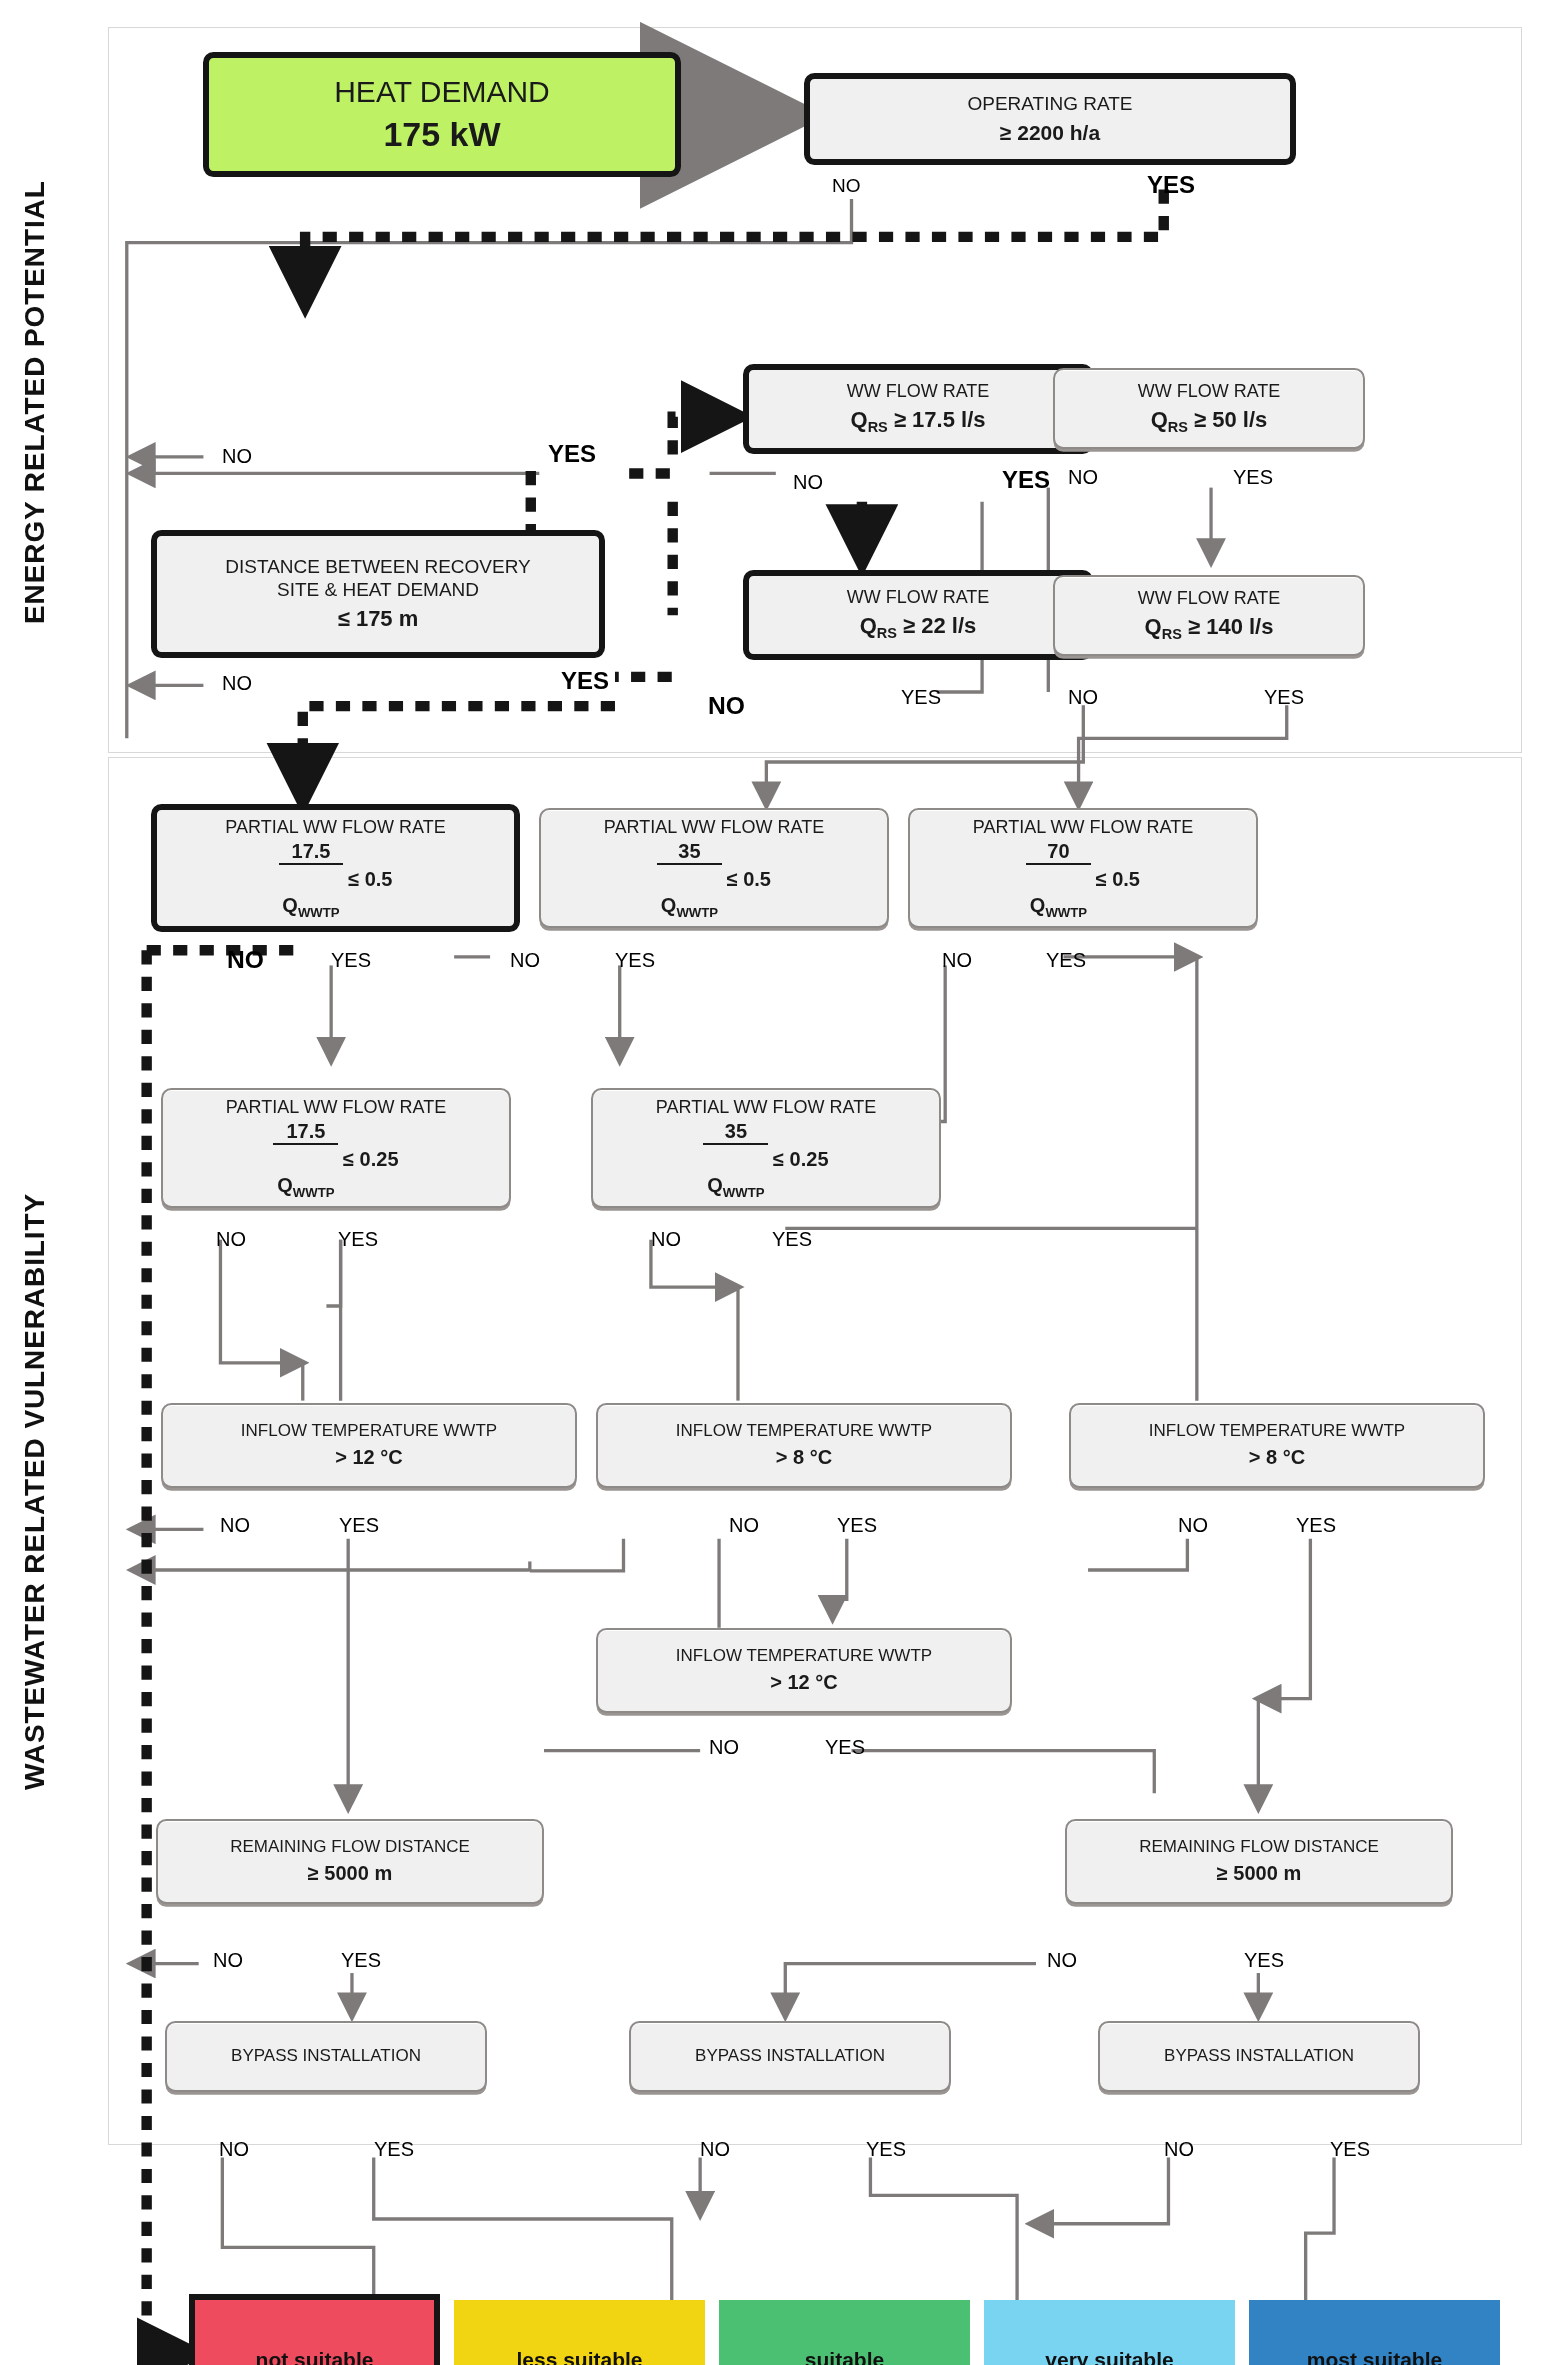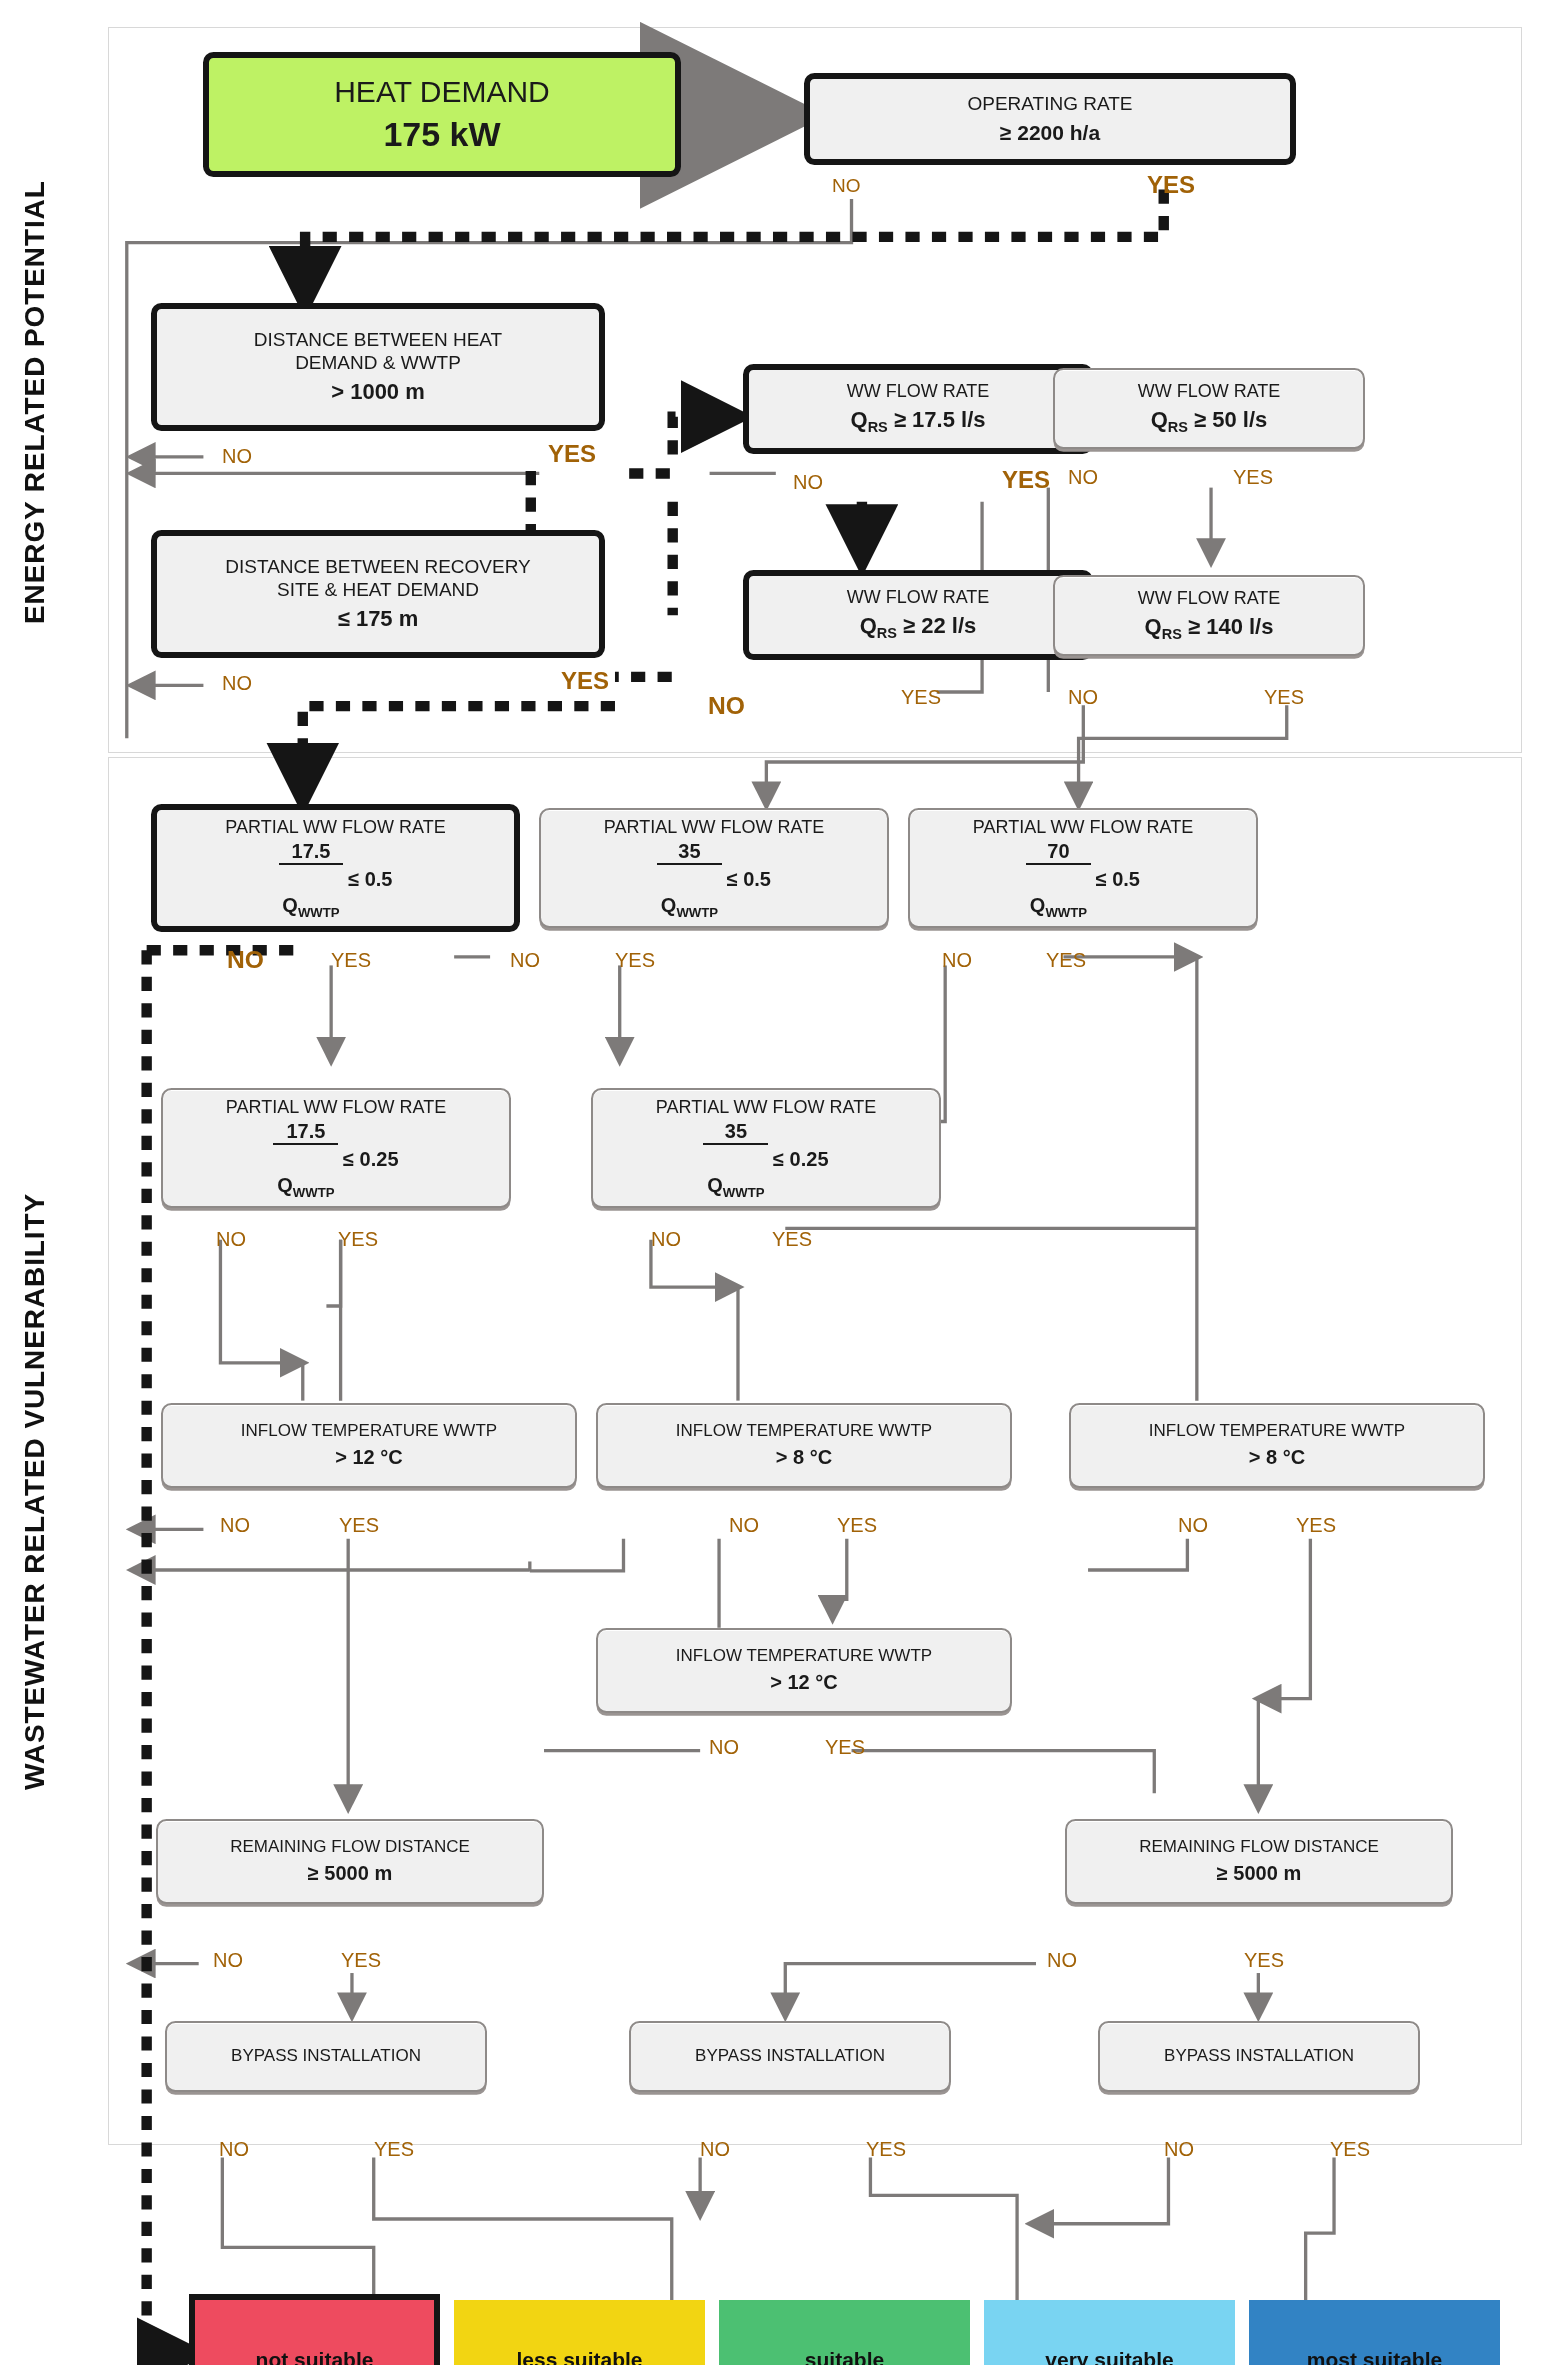--- a/index.html
+++ b/index.html
@@ -36,21 +36,21 @@
 
   
   .result{position:absolute;box-sizing:border-box;display:flex;align-items:center;
           justify-content:center;font-weight:bold;color:#111;text-align:center;}
   .result.outlined{border:6.6px solid #151515;}
 
   
   svg.wires{position:absolute;left:0;top:0;width:1563px;height:2472px;pointer-events:none;}
 
   
-  .lbl{position:absolute;color:#a16207;white-space:nowrap;}
+  .lbl{position:absolute;color:#000000;white-space:nowrap;}
   .lbl.small{font-weight:normal;}
   .lbl.strong{font-weight:bold;}
 </style>
 </head>
 <body>
 
 <div id="stage">
 
   <div class="section-frame" style="left:108px;top:27.4px;width:1412px;height:724px;"></div>
   <div class="section-frame" style="left:108px;top:757px;width:1412px;height:1386px;"></div>
@@ -181,25 +181,20 @@
   <div class="node bold white" style="left:203px;top:52px;width:478px;height:125px;font-size:30px;">
     <div class="big1">HEAT DEMAND</div>
     <div class="big2" style="font-size:34px;margin-top:4.7px;">175 kW</div>
   </div>
 
   <div class="node bold" style="left:804px;top:73px;width:492px;height:92px;font-size:19px;">
     <div class="n-line1">OPERATING RATE</div>
     <div class="n-line2" style="font-size:21px;margin-top:5.7px;">≥ 2200 h/a</div>
   </div>
 
-  <div class="node bold" style="left:151px;top:303px;width:454px;height:128px;font-size:19px;">
-    <div class="n-line1">DISTANCE BETWEEN HEAT</div>
-    <div class="n-line1">DEMAND &amp; WWTP</div>
-    <div class="n-line2" style="font-size:22px;margin-top:4.7px;">&gt; 1000 m</div>
-  </div>
 
   <div class="node bold" style="left:151px;top:530px;width:454px;height:128px;font-size:19px;">
     <div class="n-line1">DISTANCE BETWEEN RECOVERY</div>
     <div class="n-line1">SITE &amp; HEAT DEMAND</div>
     <div class="n-line2" style="font-size:22px;margin-top:4.7px;">≤ 175 m</div>
   </div>
 
   <div class="node bold" style="left:743px;top:364px;width:350px;height:90px;font-size:18px;">
     <div class="n-line1">WW FLOW RATE</div>
     <div class="n-line2" style="font-size:22px;margin-top:4.7px;">

